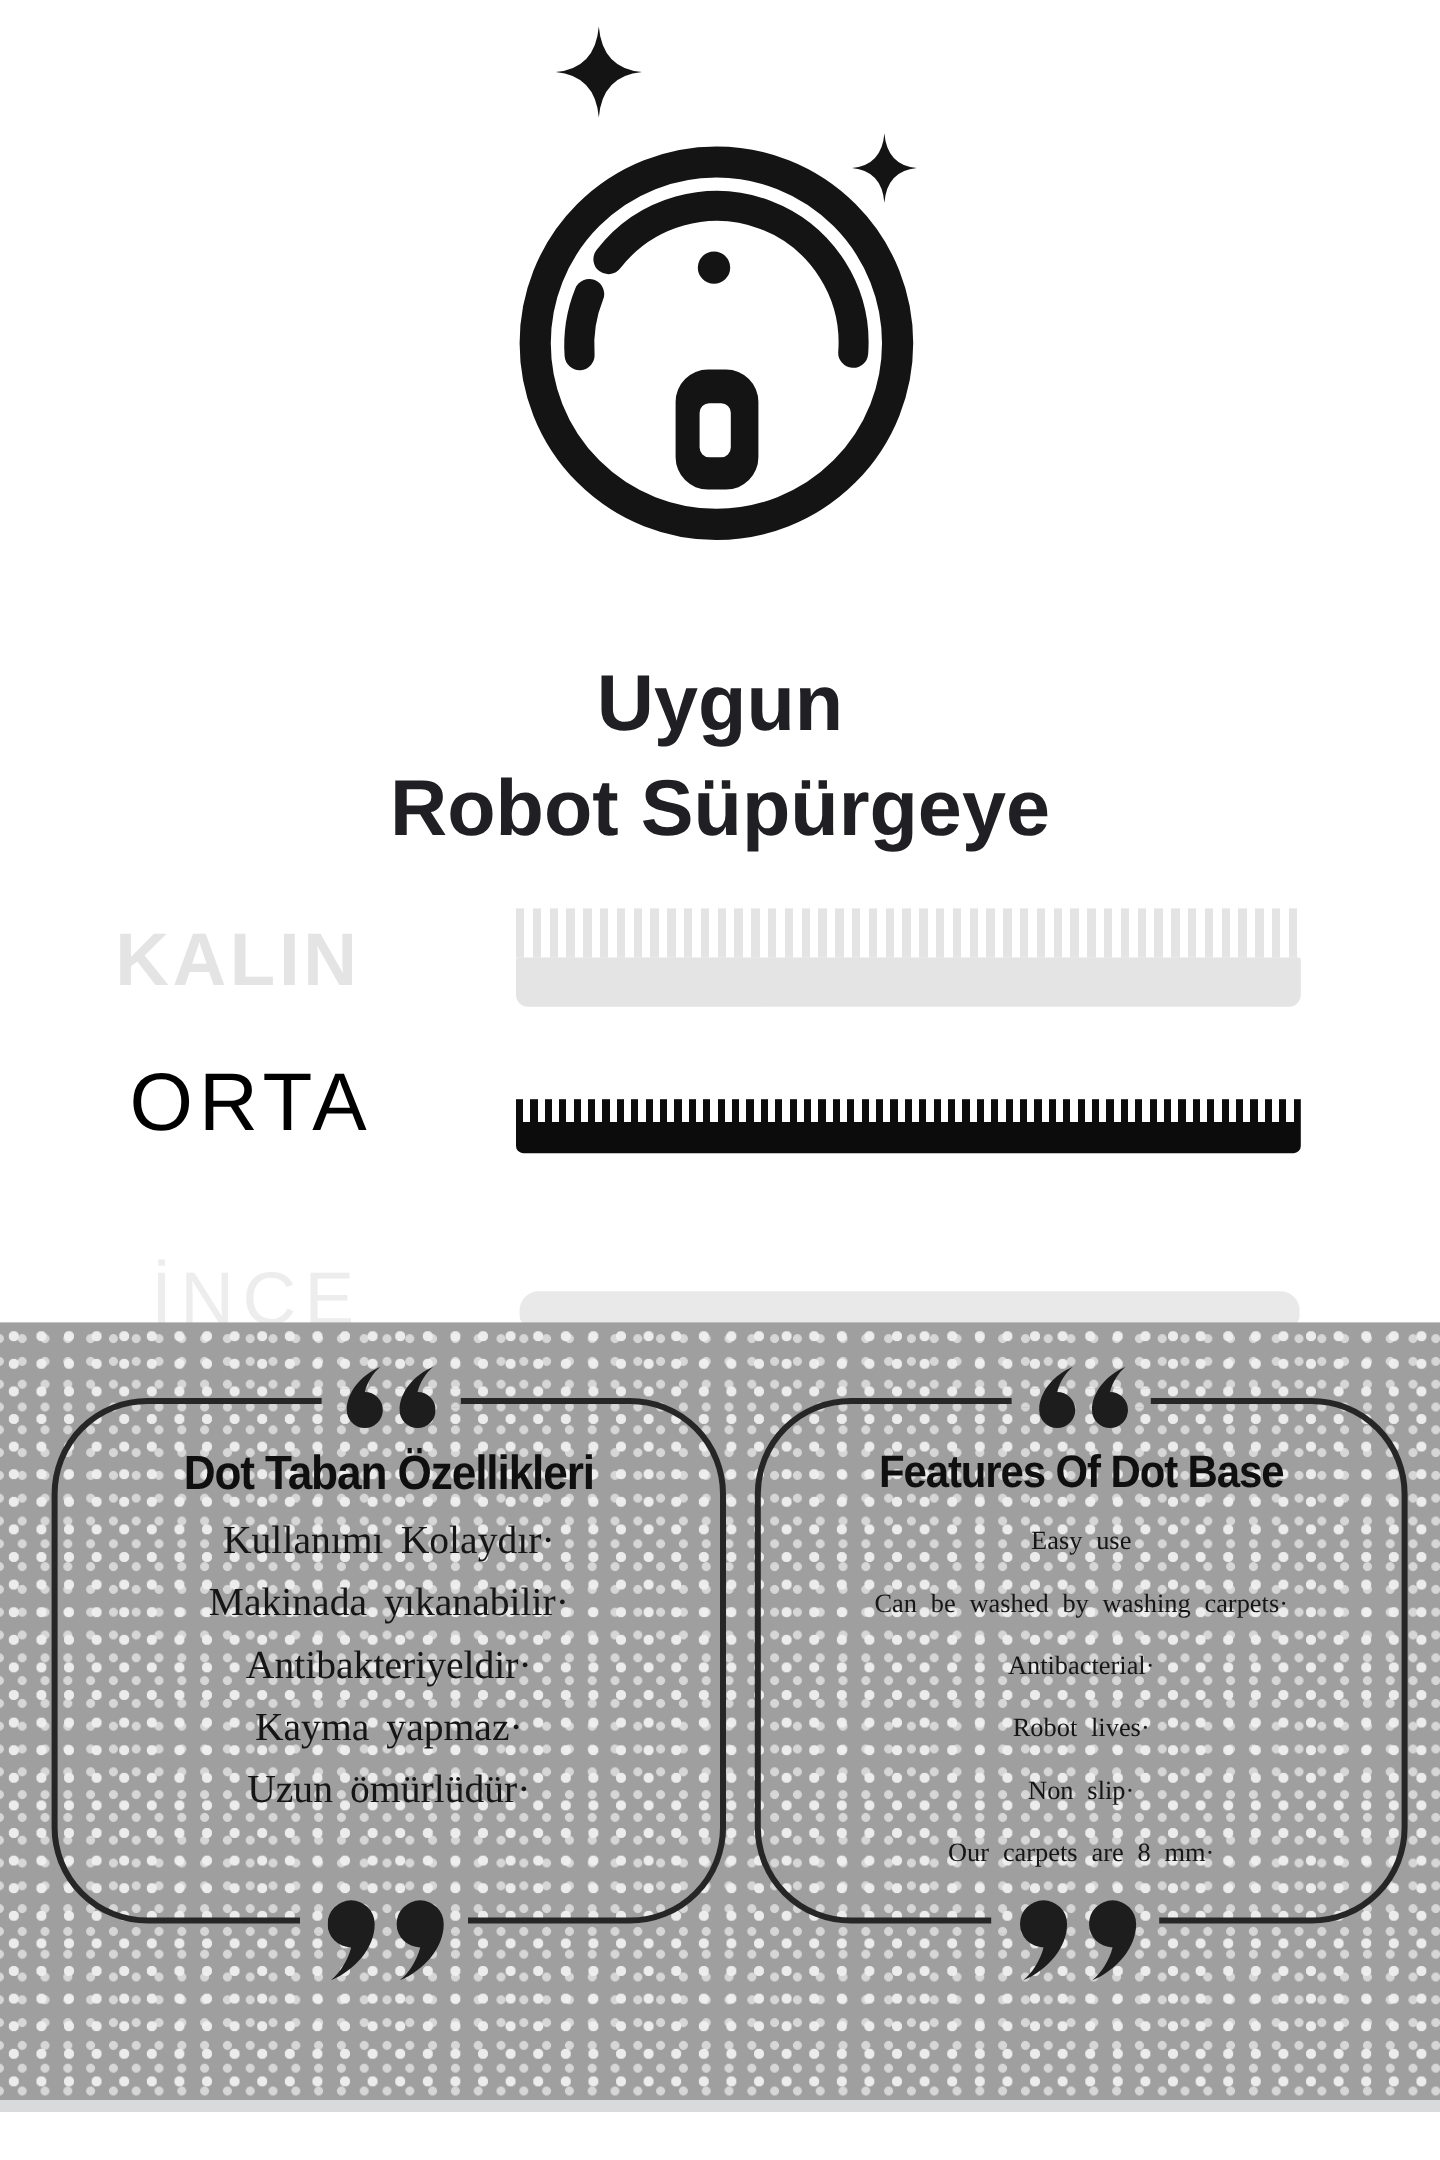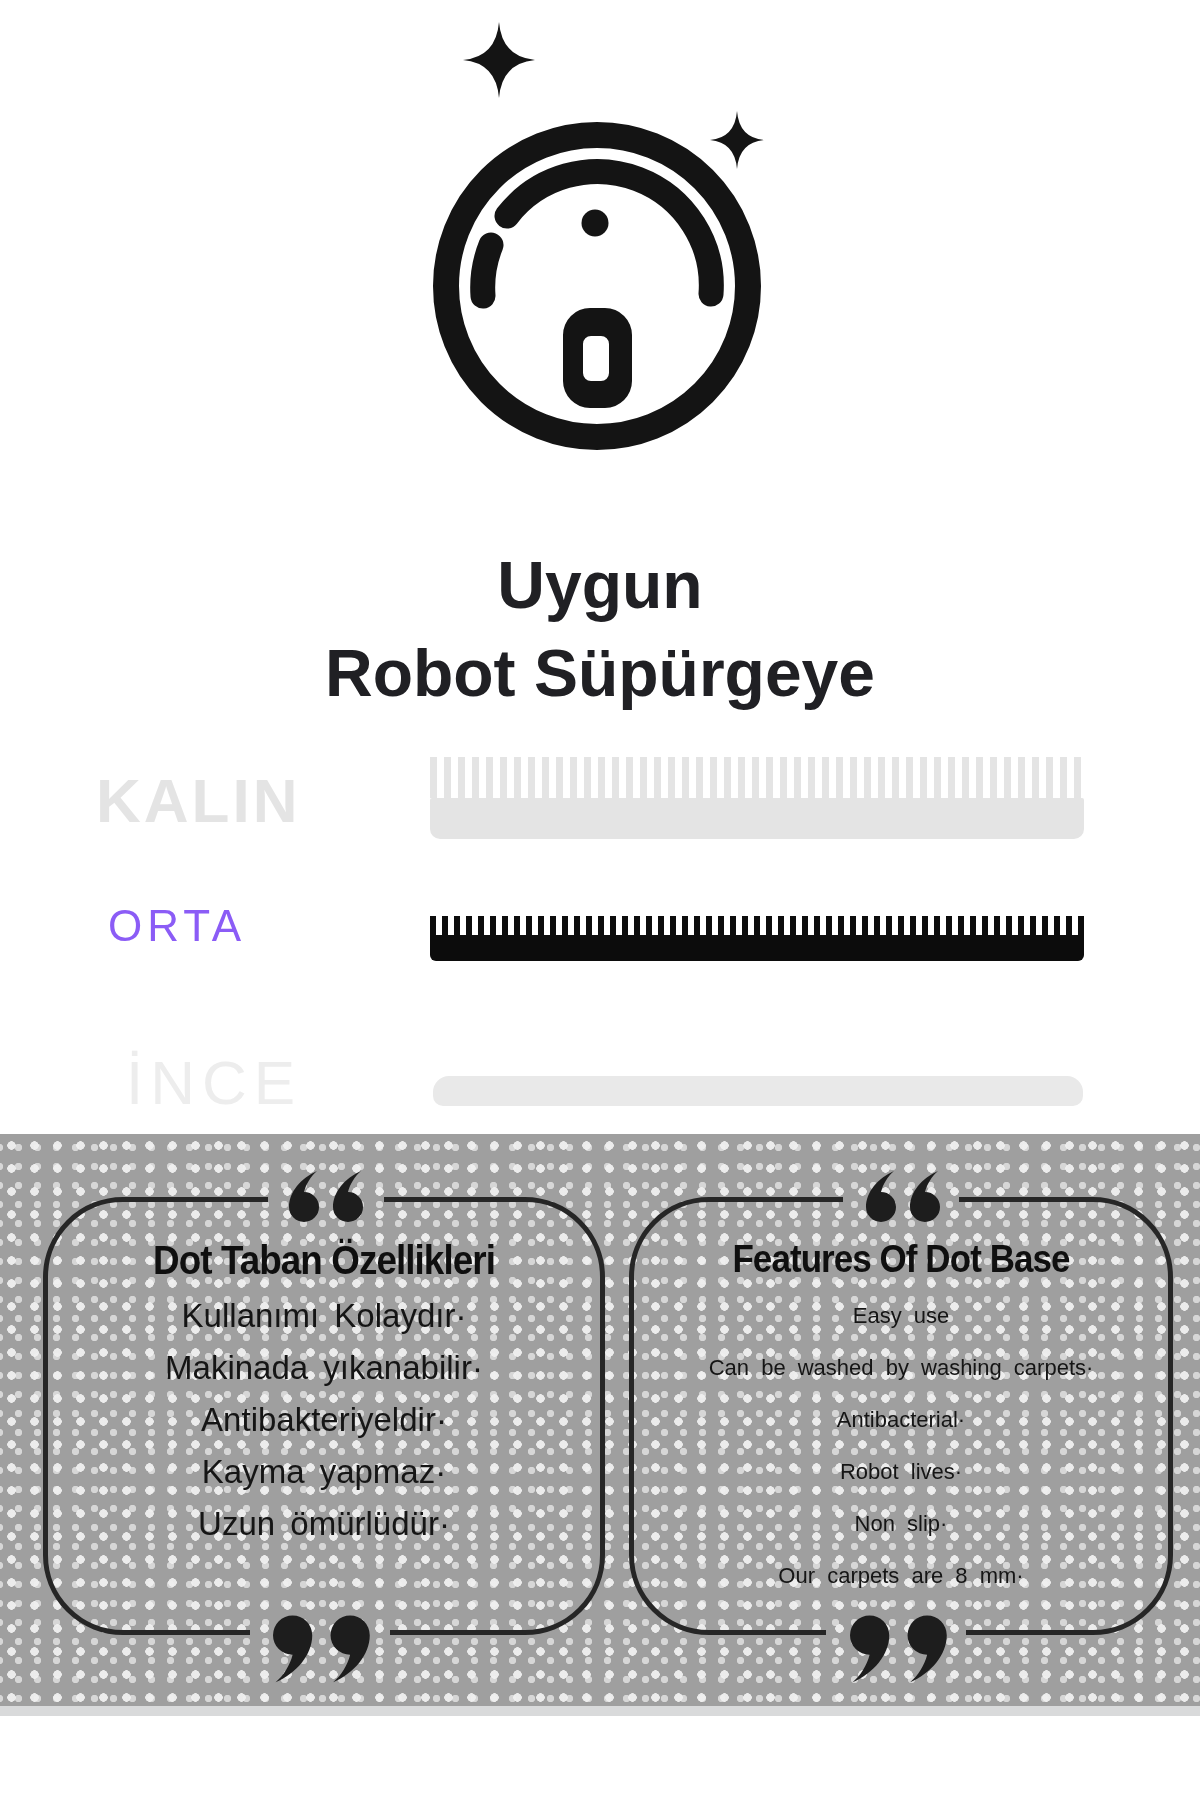--- a/index.html
+++ b/index.html
@@ -11,35 +11,35 @@
   
   #hero-icon{position:absolute;left:0;top:0;width:1200px;height:480px;}
   .hero-title{
     position:absolute;left:0;top:541px;width:1200px;text-align:center;
     font-weight:700;font-size:66px;line-height:88px;color:#202024;letter-spacing:0px;
   }
 
   
   .pile-label{position:absolute;line-height:1;white-space:nowrap;}
   .lbl-kalin{left:96px;top:770px;font-size:62px;font-weight:700;color:#e4e4e4;letter-spacing:3px;}
-  .lbl-orta {left:108px;top:904px;font-size:44px;font-weight:500;color:#8b5cf6;letter-spacing:5px;}
+  .lbl-orta {left:108px;top:885px;font-size:68px;font-weight:500;color:#000000;letter-spacing:5px;}
   .lbl-ince {left:126px;top:1052px;font-size:62px;font-weight:400;color:#ededed;letter-spacing:7px;}
 
   .comb{position:absolute;left:430px;width:654px;}
   .comb-kalin{top:757px;}
   .comb-kalin .bristles{height:41px;background:repeating-linear-gradient(90deg,#e4e4e4 0 7px,transparent 7px 14px);}
   .comb-kalin .base{height:41px;background:#e4e4e4;border-radius:2px 2px 10px 10px;}
   .comb-orta{top:916px;}
   .comb-orta .bristles{height:19px;background:repeating-linear-gradient(90deg,#0c0c0c 0 6px,transparent 6px 12px);}
   .comb-orta .base{height:26px;background:#0c0c0c;border-radius:0 0 6px 6px;}
   .bar-ince{position:absolute;left:433px;top:1076px;width:650px;height:30px;background:#e9e9e9;border-radius:16px 16px 10px 10px;}
 
   
   .photo{
-    position:absolute;left:0;top:1134px;width:1200px;height:582px;
+    position:absolute;left:0;top:1102px;width:1200px;height:658px;
     background-color:#9f9f9f;
     background-image:
       radial-gradient(circle 4.5px at center, rgba(240,240,240,.95) 0 4px, transparent 4.5px),
       radial-gradient(circle 4px  at center, rgba(224,224,224,.85) 0 3.4px, transparent 4px);
     background-size:23px 23px, 19px 19px;
     background-position:0 0, 9px 4px;
   }
   .bottom-strip{position:absolute;left:0;bottom:0;width:100%;height:10px;background:#d9dadb;}
 
   .panel{
@@ -51,21 +51,21 @@
 
   .panel-title{
     position:absolute;top:36px;left:0;width:100%;margin:0;text-align:center;
     font-size:40px;font-weight:700;letter-spacing:-1px;color:#0f0f0f;
     transform:scaleX(.92);white-space:nowrap;
   }
   .panel-right .panel-title{font-size:38px;}
   .features{position:absolute;top:88px;left:0;width:100%;text-align:center;}
   .features p{
     margin:0;height:52px;line-height:52px;font-size:33px;color:#151515;
-    font-family:Liberation Sans, sans-serif;white-space:nowrap;word-spacing:6px;
+    font-family:Liberation Serif, serif;white-space:nowrap;word-spacing:6px;
   }
   .panel-right .features p{font-size:22px;}
 
   .q-top{position:absolute;left:50%;top:-33px;transform:translateX(-50%);z-index:2;line-height:0;}
   .q-bot{position:absolute;left:50%;bottom:-60px;transform:translateX(-50%) rotate(180deg);z-index:2;line-height:0;}
 
   
   .gap-cover{
     position:absolute;z-index:1;height:16px;
     background-color:#9f9f9f;

